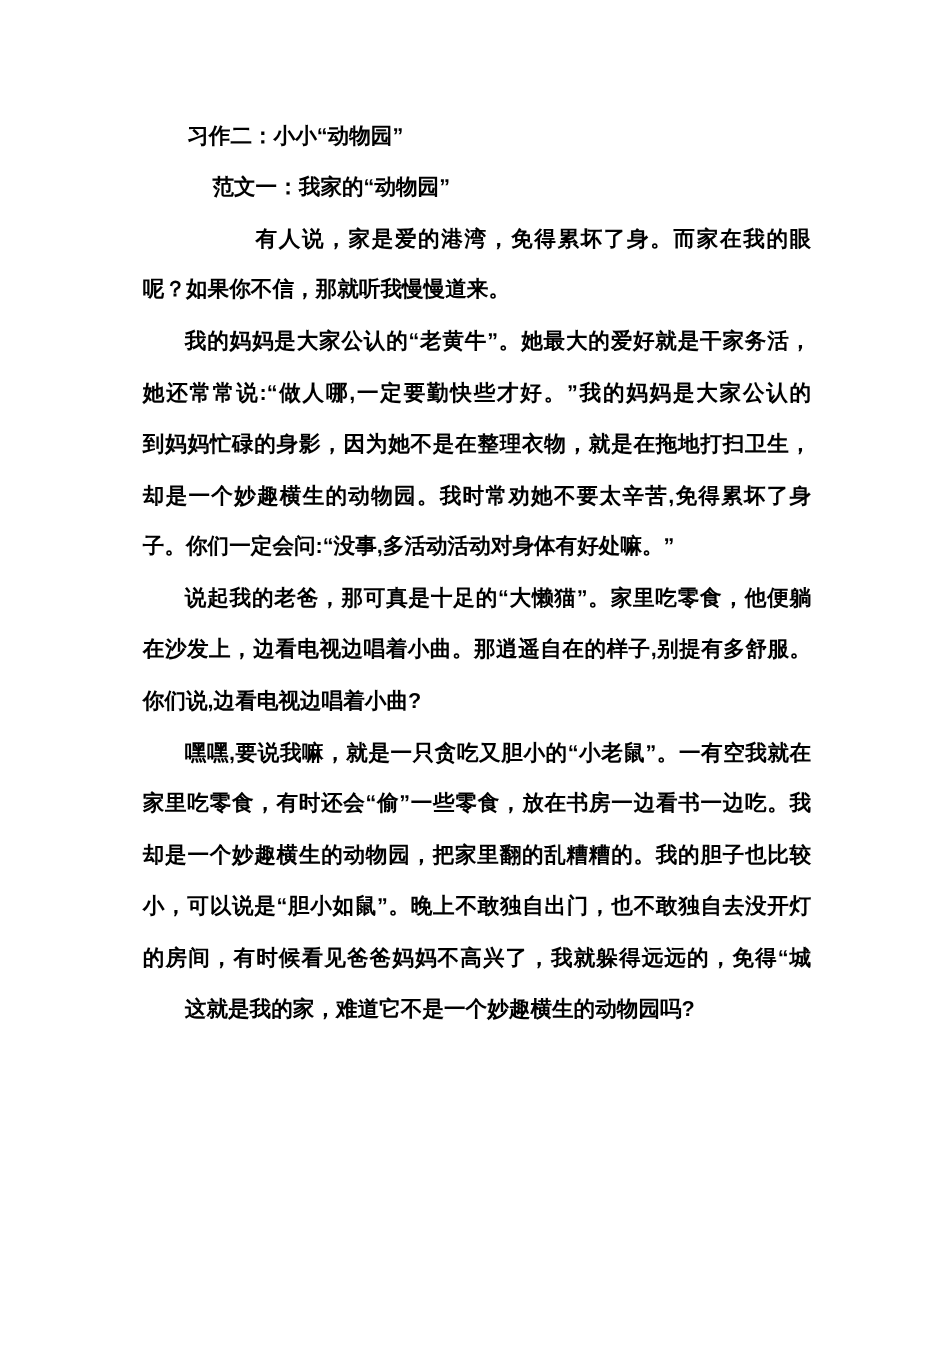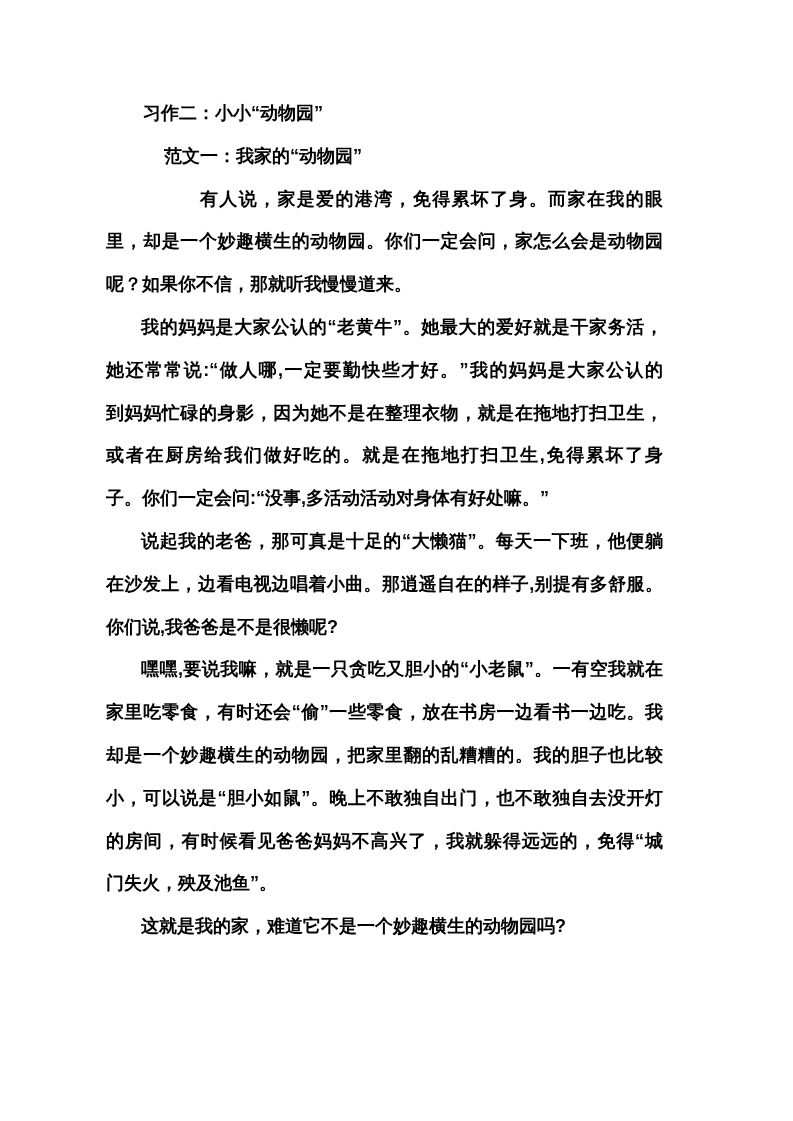--- a/index.html
+++ b/index.html
@@ -9,21 +9,21 @@
   }
   .page {
     position: relative;
     width: 793px;
     height: 1121px;
     background: #ffffff;
     overflow: hidden;
   }
   .doc {
     position: absolute;
-    left: 106px;
+    left: 119px;
     top: 92px;
     width: 557px;
     font-family: "Liberation Sans", sans-serif;
     font-weight: 700;
     font-size: 18px;
     line-height: 42.8px;
     color: #000000;
     letter-spacing: 0;
   }
   .line {
@@ -43,36 +43,34 @@
 </head>
 <body>
 
 <div class="page">
   <div class="doc">
 
     <div class="line last ind-t">习作二：小小“动物园”</div>
     <div class="line last ind-s">范文一：我家的“动物园”</div>
 
     <div class="line ind-f">有人说，家是爱的港湾，免得累坏了身。而家在我的眼</div>
-    <div class="line">里，却是一个妙趣横生的动物园。你们一定会问，家怎么会是动物园</div>
     <div class="line last">呢？如果你不信，那就听我慢慢道来。</div>
 
     <div class="line ind-p">我的妈妈是大家公认的“老黄牛”。她最大的爱好就是干家务活，</div>
     <div class="line">她还常常说:“做人哪,一定要勤快些才好。”我的妈妈是大家公认的</div>
     <div class="line">到妈妈忙碌的身影，因为她不是在整理衣物，就是在拖地打扫卫生，</div>
-    <div class="line">或者在厨房给我们做好吃的。就是在拖地打扫卫生,免得累坏了身</div>
+    <div class="line">却是一个妙趣横生的动物园。我时常劝她不要太辛苦,免得累坏了身</div>
     <div class="line last">子。你们一定会问:“没事,多活动活动对身体有好处嘛。”</div>
 
-    <div class="line ind-p">说起我的老爸，那可真是十足的“大懒猫”。每天一下班，他便躺</div>
+    <div class="line ind-p">说起我的老爸，那可真是十足的“大懒猫”。家里吃零食，他便躺</div>
     <div class="line">在沙发上，边看电视边唱着小曲。那逍遥自在的样子,别提有多舒服。</div>
-    <div class="line last">你们说,我爸爸是不是很懒呢?</div>
+    <div class="line last">你们说,边看电视边唱着小曲?</div>
 
     <div class="line ind-p">嘿嘿,要说我嘛，就是一只贪吃又胆小的“小老鼠”。一有空我就在</div>
     <div class="line">家里吃零食，有时还会“偷”一些零食，放在书房一边看书一边吃。我</div>
     <div class="line">却是一个妙趣横生的动物园，把家里翻的乱糟糟的。我的胆子也比较</div>
     <div class="line">小，可以说是“胆小如鼠”。晚上不敢独自出门，也不敢独自去没开灯</div>
     <div class="line">的房间，有时候看见爸爸妈妈不高兴了，我就躲得远远的，免得“城</div>
-    <div class="line last">门失火，殃及池鱼”。</div>
 
     <div class="line last ind-p">这就是我的家，难道它不是一个妙趣横生的动物园吗?</div>
 
   </div>
 </div>
 
 </body></html>

